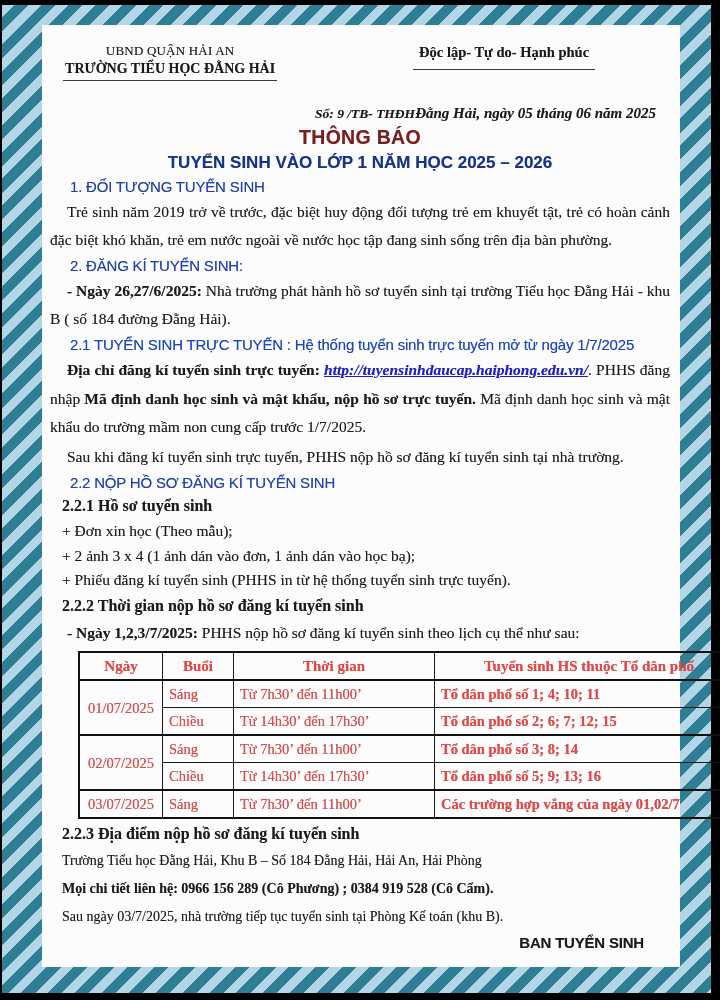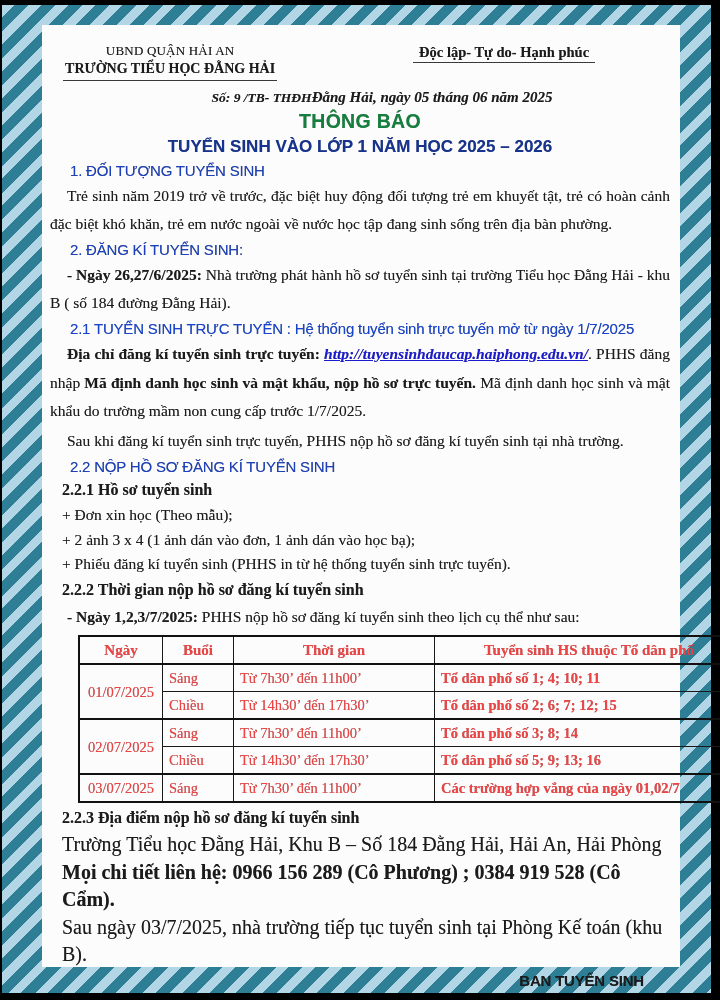--- a/index.html
+++ b/index.html
@@ -20,36 +20,36 @@
   }
   
   .lh-row{display:flex;width:100%;gap:48px;}
   .lh-left{width:42%;text-align:center;}
   .lh-right{width:58%;text-align:center;}
   .org-parent{font-size:13px;line-height:16px;letter-spacing:.2px;}
   .org-name{font-size:14px;font-weight:bold;line-height:18px;display:inline-block;
     border-bottom:1.5px solid #3a3a3a;padding:0 2px 2px 2px;}
   .motto1{font-size:13.5px;font-weight:bold;line-height:16px;letter-spacing:.1px;}
   .motto2{font-size:14.5px;font-weight:bold;line-height:18px;display:inline-block;
-    border-bottom:1.5px solid #3a3a3a;padding:0 6px 1px 6px;}
-  .meta-row{display:flex;justify-content:center;margin-top:8px;align-items:baseline;}
+    border-bottom:1.5px solid #3a3a3a;padding:0 6px 8px 6px;}
+  .meta-row{display:flex;justify-content:flex-end;margin-top:24px;align-items:baseline;}
   .doc-number{font-size:13.5px;font-style:italic;font-weight:bold;margin-left:58px;}
   .place-date{font-size:15px;font-style:italic;font-weight:bold;margin-right:14px;}
   
-  .title1{color:#15803d;font-family:"Liberation Sans","DejaVu Sans",sans-serif;
+  .title1{color:#7f1d1d;font-family:"Liberation Sans","DejaVu Sans",sans-serif;
     font-weight:bold;font-size:19.5px;text-align:center;line-height:27px;margin-top:2px;letter-spacing:.3px;}
   .title2{color:#16338f;font-family:"Liberation Sans","DejaVu Sans",sans-serif;
     font-weight:bold;font-size:17px;text-align:center;line-height:23px;}
   
   .sec-blue{color:#1c41bb;font-family:"Liberation Sans","DejaVu Sans",sans-serif;
     font-weight:normal;font-size:15px;line-height:21px;margin:2px 0 1px 20px;letter-spacing:-.2px;white-space:nowrap;}
   .sec21{color:#1745cf;}
   
   .para{font-size:15.5px;line-height:27.5px;text-align:justify;text-indent:17px;margin:1px 0;}
-  .line{font-size:20px;line-height:27px;margin:1px 0;}
+  .line{font-size:14px;line-height:27px;margin:1px 0;}
   .h-black{font-size:16px;font-weight:bold;line-height:24px;margin:1px 0 1px 12px;}
   .doc-item{font-size:15.5px;line-height:24.5px;margin-left:12px;}
   .b{font-weight:bold;}
   .url{color:#1b1bd1;font-style:italic;font-weight:bold;text-decoration:underline;}
   
   table.sched{border-collapse:collapse;margin:5px 0 3px 28px;width:667px;
     font-size:14.5px;color:#ef4444;}
   table.sched th,table.sched td{border:1.5px solid #191919;padding:1px 6px;line-height:24px;}
   table.sched th{font-weight:bold;text-align:center;font-size:15px;}
   td.c-date{text-align:center;width:70px;}

